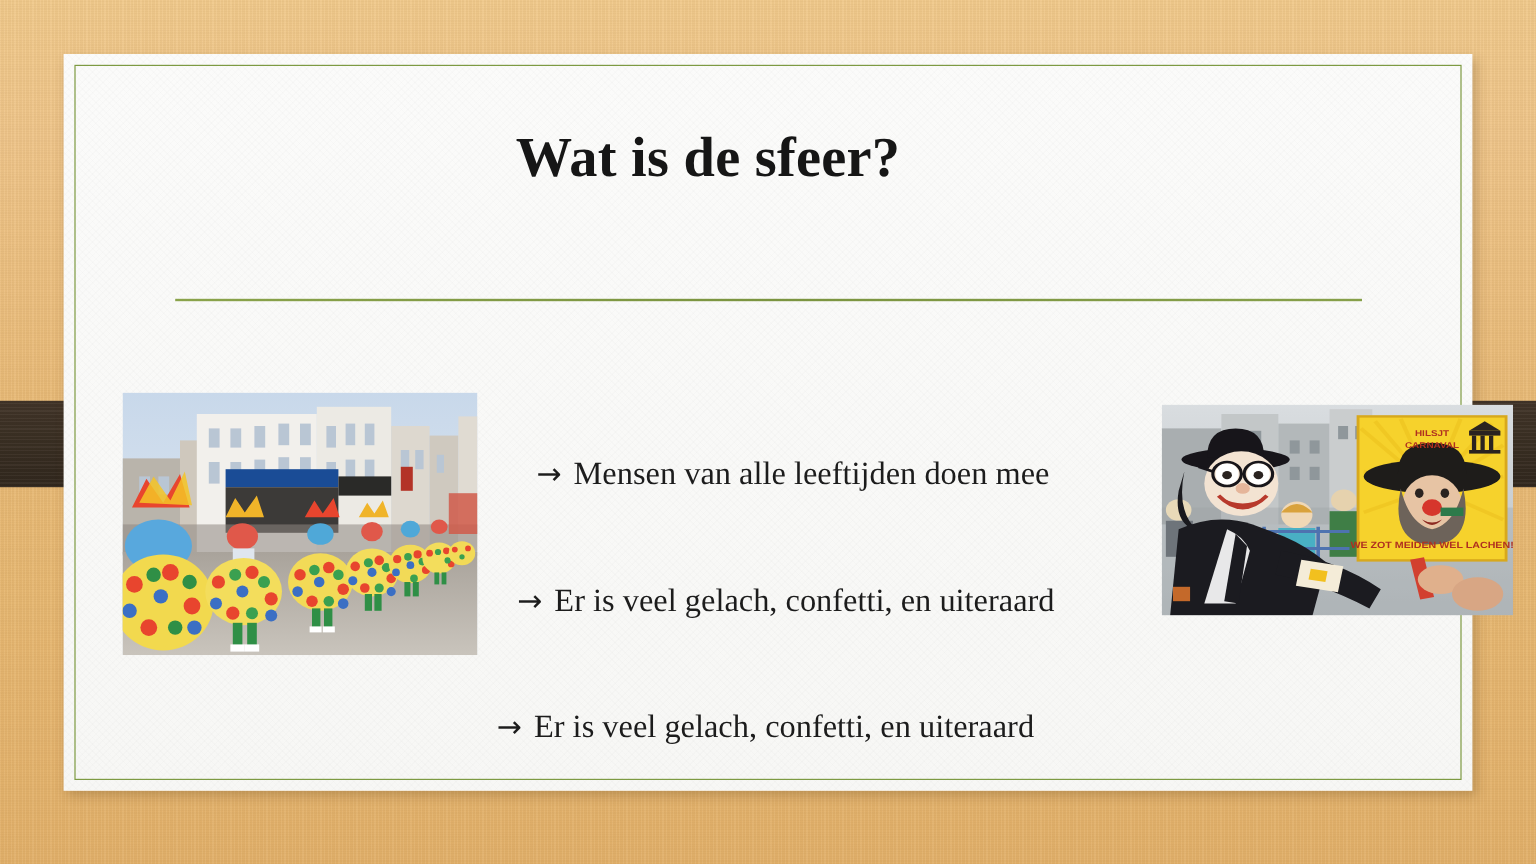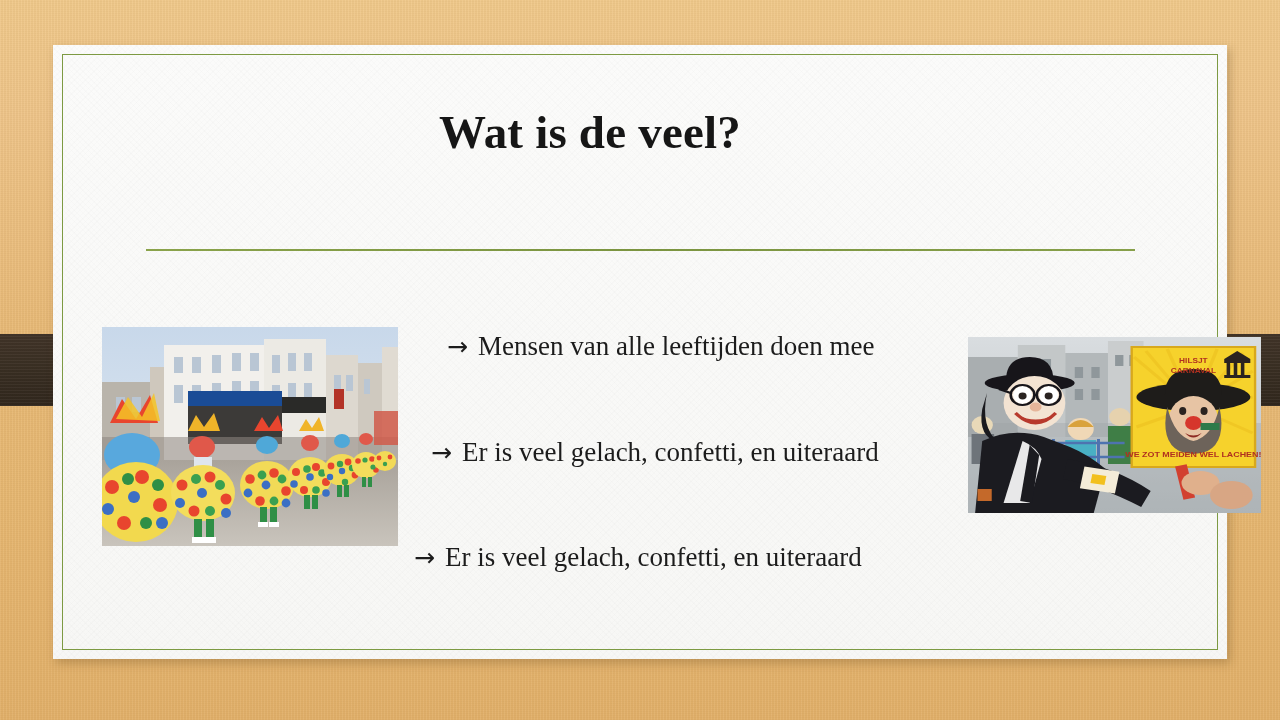--- a/index.html
+++ b/index.html
@@ -133,20 +133,21 @@
   }
 
   
   .bullet {
     position: absolute;
     font-size: 27px;
     color: #1c1c1c;
     white-space: nowrap;
     font-family: "Liberation Serif", serif;
     z-index: 6;
+    margin-top: 48px;
   }
   .bullet .arrow {
     font-family: "DejaVu Sans", sans-serif;
     font-size: 25px;
     padding-right: 10px;
   }
   #bullet-0 { left: 447px; top: 331px; }
   #bullet-1 { left: 431px; top: 437px; }
   #bullet-2 { left: 414px; top: 542px; }
 
@@ -177,21 +178,21 @@
 
   <div class="ribbon ribbon-left"></div>
   <div class="ribbon-cap cap-left"></div>
   <div class="ribbon ribbon-right"></div>
   <div class="ribbon-cap cap-right"></div>
 
   <div id="card">
     <div id="card-border"></div>
   </div>
 
-  <div id="title">Wat is de veel?</div>
+  <div id="title">Wat is de sfeer?</div>
 
   <div id="divider"></div>
 
   <div class="bullet" id="bullet-0">
     <span class="arrow">→</span><span>Mensen van alle leeftijden doen mee</span>
   </div>
   <div class="bullet" id="bullet-1">
     <span class="arrow">→</span><span>Er is veel gelach, confetti, en uiteraard</span>
   </div>
   <div class="bullet" id="bullet-2">

